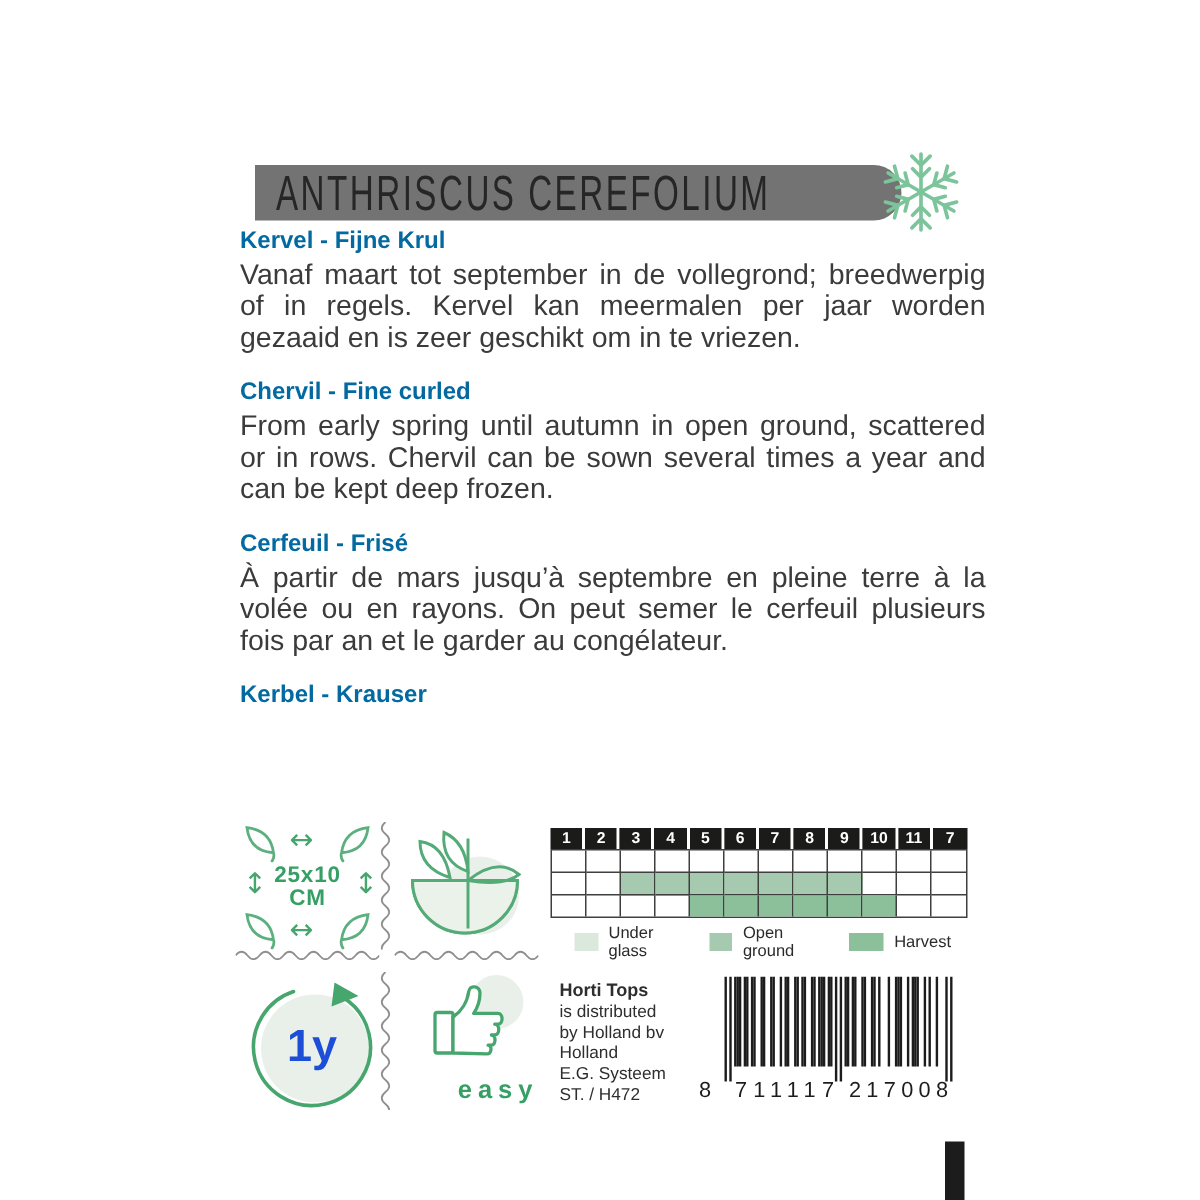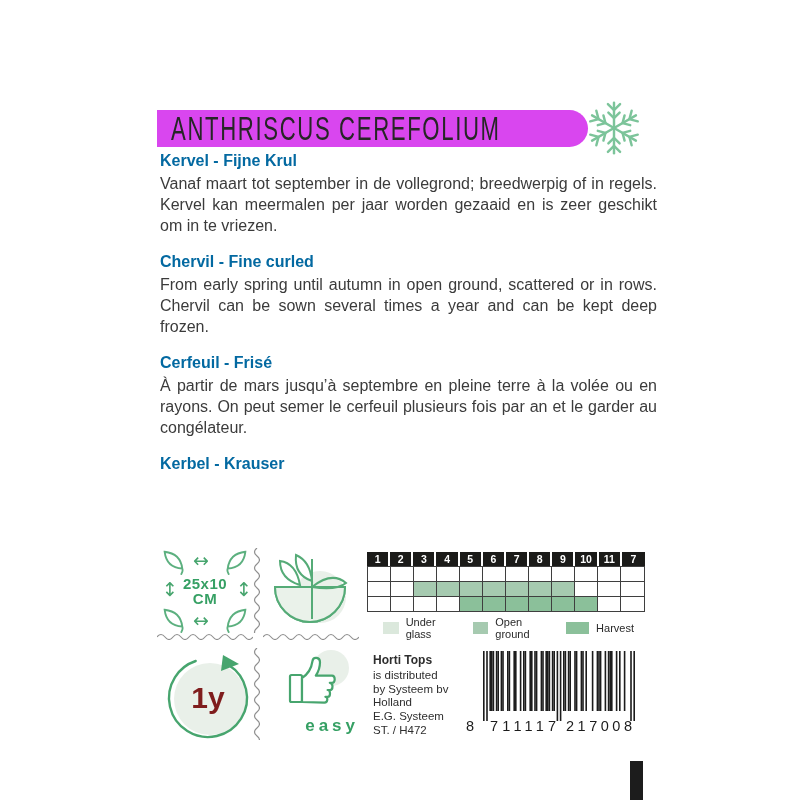--- a/index.html
+++ b/index.html
@@ -1,46 +1,46 @@
 <!DOCTYPE html>
 <html lang="en"><head>
 <meta charset="utf-8">
 <style>
   html,body{margin:0;padding:0;background:#ffffff;}
   .sheet{position:relative;width:800px;height:800px;background:#ffffff;overflow:hidden;
          font-family:"Liberation Sans",sans-serif;}
 
   
-  .title-band{position:absolute;left:157px;top:110px;width:431px;height:37px;
-              background:#d946ef;border-radius:0 19px 19px 0;}
+  .title-band{position:absolute;left:170px;top:110px;width:431px;height:37px;
+              background:#737373;border-radius:0 19px 19px 0;}
   .title-text{position:absolute;left:14px;top:0;height:37px;line-height:38px;
               font-size:27px;color:#262626;font-weight:400;letter-spacing:2px;
               transform:scale(0.82,1.22);transform-origin:left center;white-space:nowrap;}
   .snowflake{position:absolute;left:584px;top:98px;}
 
   
   .content{position:absolute;left:160px;top:152px;width:497px;}
   .section h3{margin:0 0 3px 0;font-size:16px;font-weight:700;color:#0369a1;}
-  .section p{margin:0 0 17px 0;font-size:16px;line-height:21px;color:#3b3b3b;
+  .section p{margin:0 0 17px 0;font-size:19px;line-height:21px;color:#3b3b3b;
              text-align:justify;}
 
   
   .wave{position:absolute;color:#8f8f8f;}
   .picto-cell{position:absolute;}
   .spacing-grid{position:absolute;left:160px;top:549px;width:92px;height:84px;}
   .leaf{position:absolute;width:26px;height:26px;}
   .leaf.fliph{transform:scaleX(-1);}
   .arrow-h,.arrow-v{position:absolute;color:#47a56e;font-size:19px;line-height:18px;
                     font-family:"DejaVu Sans",sans-serif;}
   .spacing-label{position:absolute;left:22px;top:27px;width:46px;text-align:center;
                  color:#36a064;font-weight:700;font-size:15px;line-height:15px;letter-spacing:.5px;}
   .bowl-cell{left:266px;top:551px;}
   .oneyear-cell{left:163px;top:651px;width:92px;height:94px;}
   .oneyear-label{position:absolute;left:0;top:30px;width:90px;text-align:center;
-                 color:#7f1d1d;font-weight:700;font-size:30px;}
+                 color:#1d4ed8;font-weight:700;font-size:30px;}
   .easy-cell{left:277px;top:648px;width:82px;height:96px;text-align:center;}
   .easy-label{display:block;margin-top:2px;color:#36a064;font-weight:700;font-size:17px;
               letter-spacing:4px;text-align:right;}
 
   
   .cal-head{position:absolute;left:367px;top:552px;width:278px;display:grid;
             grid-template-columns:repeat(12,1fr);height:14px;}
   .cal-head .hc{background:#1b1b19;color:#ffffff;font-size:10.5px;font-weight:700;
                 display:flex;align-items:center;justify-content:center;border-right:2px solid #ffffff;}
   .cal-head .hc:last-child{border-right:none;}
@@ -233,21 +233,21 @@
       </div>
       <div class="li">
         <div class="sw" style="background: rgb(139, 192, 154);"></div>
         <span>Harvest</span>
       </div>
     </div>
 
   <div class="distributor">
     <div class="dn">Horti Tops</div>
     <div>is distributed</div>
-    <div>by Systeem bv</div>
+    <div>by Holland bv</div>
     <div>Holland</div>
     <div>E.G. Systeem</div>
     <div>ST. / H472</div>
   </div>
 
   <div class="barcode" id="barcode"><svg width="180" height="84" viewBox="0 0 180 84">
         <rect x="21.00" y="0" width="1.60" height="70" fill="#1c1c1c"></rect>
         <rect x="24.20" y="0" width="1.60" height="70" fill="#1c1c1c"></rect>
         <rect x="27.40" y="0" width="1.60" height="60" fill="#1c1c1c"></rect>
         <rect x="29.00" y="0" width="1.60" height="60" fill="#1c1c1c"></rect>

